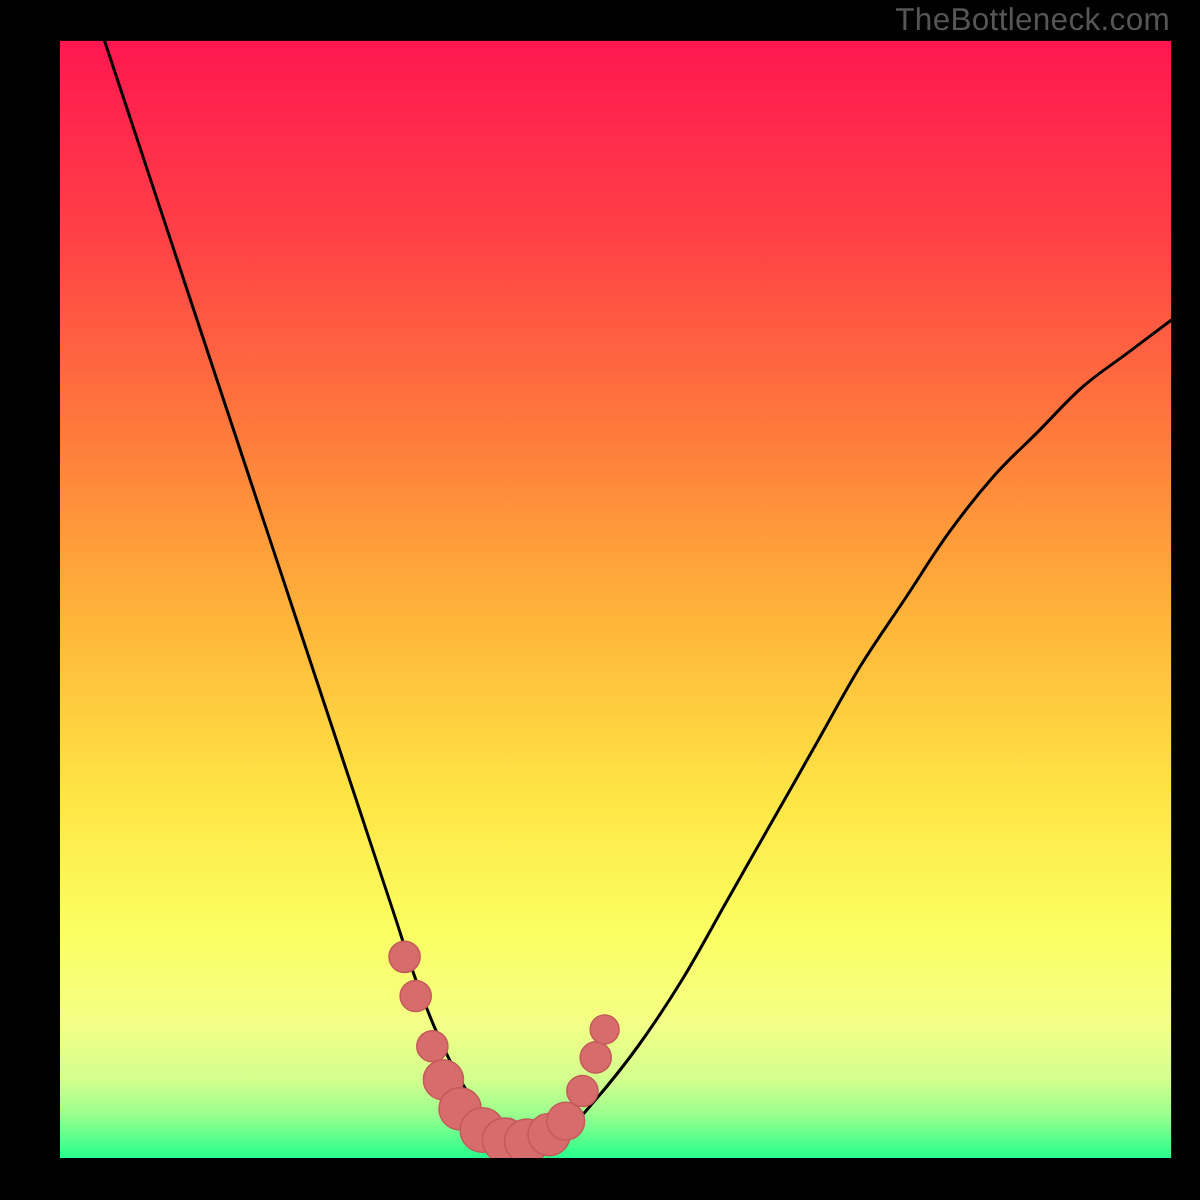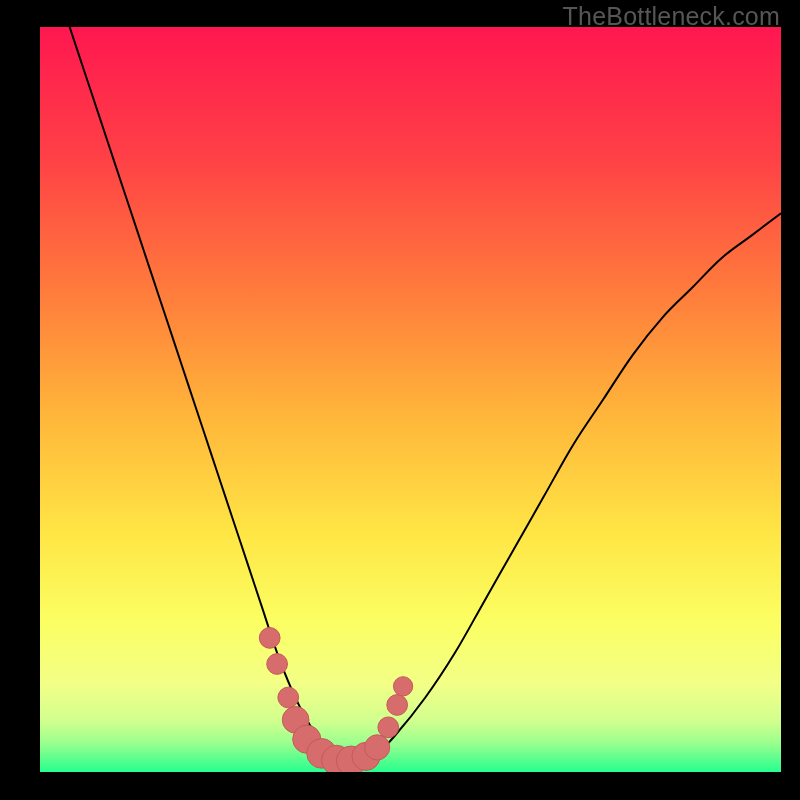--- a/index.html
+++ b/index.html
@@ -38,21 +38,21 @@
     left: 0;
     top: 0;
     width: 100%;
     height: 100%;
   }
   .watermark {
     position: absolute;
     top: 2px;
     right: 20px;
     font-family: Arial, Helvetica, sans-serif;
-    font-size: 25px;
+    font-size: 21px;
     color: #565656;
     font-weight: 400;
     letter-spacing: 0.2px;
   }
 </style>
 </head>
 <body>
 
 <div class="frame">
   <div class="plot-area">

